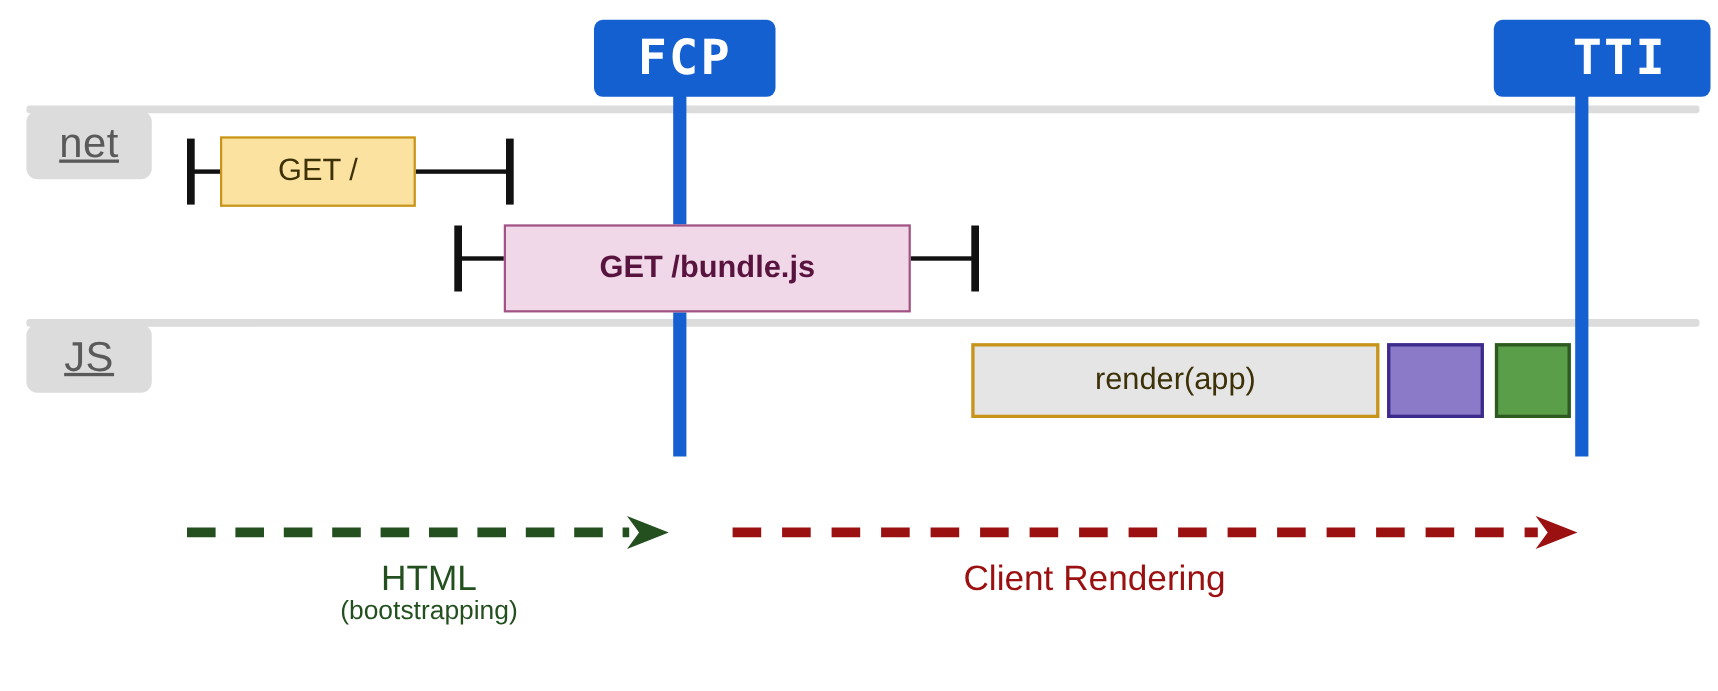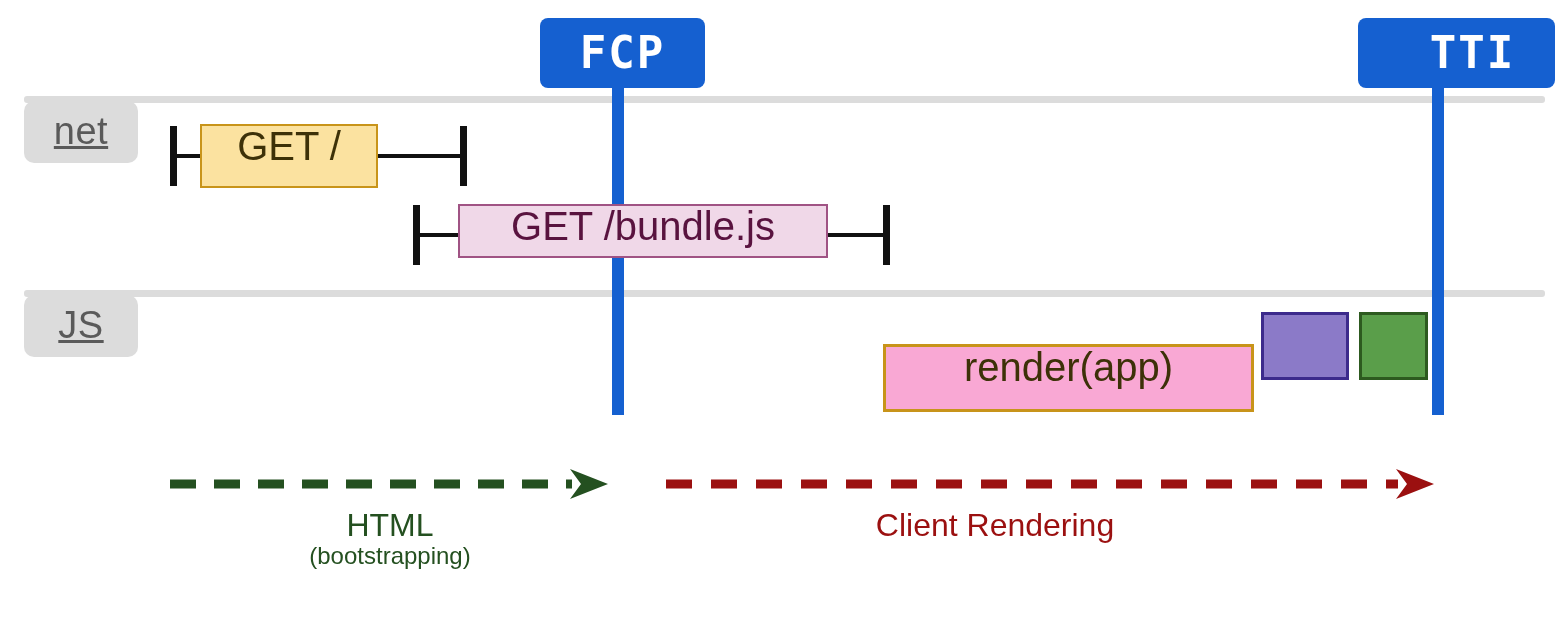--- a/index.html
+++ b/index.html
@@ -56,42 +56,41 @@
     font-weight:bold;
     letter-spacing:2px;
     line-height:1;
   }
 
   
   .task-box{
     position:absolute;
     box-sizing:border-box;
     display:flex;
-    align-items:flex-start;
+    align-items:center;
     justify-content:center;
-    font-size:40px;
+    font-size:28px;
     line-height:1;
     white-space:nowrap;
     padding-bottom:3px;
   }
   .task-box.net-req{
     background:#fbe2a0;
     border:2px solid #c8941a;
     color:#3d3108;
   }
   .task-box.net-script{
     background:#f0d8e8;
     border:2px solid #a05384;
     color:#59133f;
   }
   .task-box.js-render{
-    background:#f9a8d4;
+    background:#e5e5e5;
     border:3px solid #c8941a;
     color:#3d3108;
-    margin-top:32px;
   }
   .task-box.js-purple{
     background:#8b7ac8;
     border:3px solid #3c2a8c;
   }
   .task-box.js-green{
     background:#5a9e4a;
     border:3px solid #2d5a1f;
   }
 
@@ -153,21 +152,21 @@
   <div class="whisker-stem" style="left:172px; top:154px; width:292px;"></div>
   <div class="whisker-cap" style="left:170px; top:126px; height:60px;"></div>
   <div class="whisker-cap" style="left:460px; top:126px; height:60px;"></div>
   <div class="task-box net-req" style="left:200px; top:124px; width:178px; height:64px;">
     <span>GET /</span>
   </div>
 
   <div class="whisker-stem" style="left:415px; top:233px; width:473px;"></div>
   <div class="whisker-cap" style="left:413px; top:205px; height:60px;"></div>
   <div class="whisker-cap" style="left:883px; top:205px; height:60px;"></div>
-  <div class="task-box net-script" style="left:458px; top:204px; width:370px; height:54px;">
+  <div class="task-box net-script" style="left:458px; top:204px; width:370px; height:80px;font-weight:bold;">
     <span>GET /bundle.js</span>
   </div>
 
   <div class="task-box js-render" style="left:883px; top:312px; width:371px; height:68px;">
     <span>render(app)</span>
   </div>
   <div class="task-box js-purple" style="left:1261px; top:312px; width:88px; height:68px;"></div>
   <div class="task-box js-green" style="left:1359px; top:312px; width:69px; height:68px;"></div>
 
   <svg class="phase-arrow" style="left:160px; top:466px;" width="460" height="36" viewBox="0 0 460 36">

